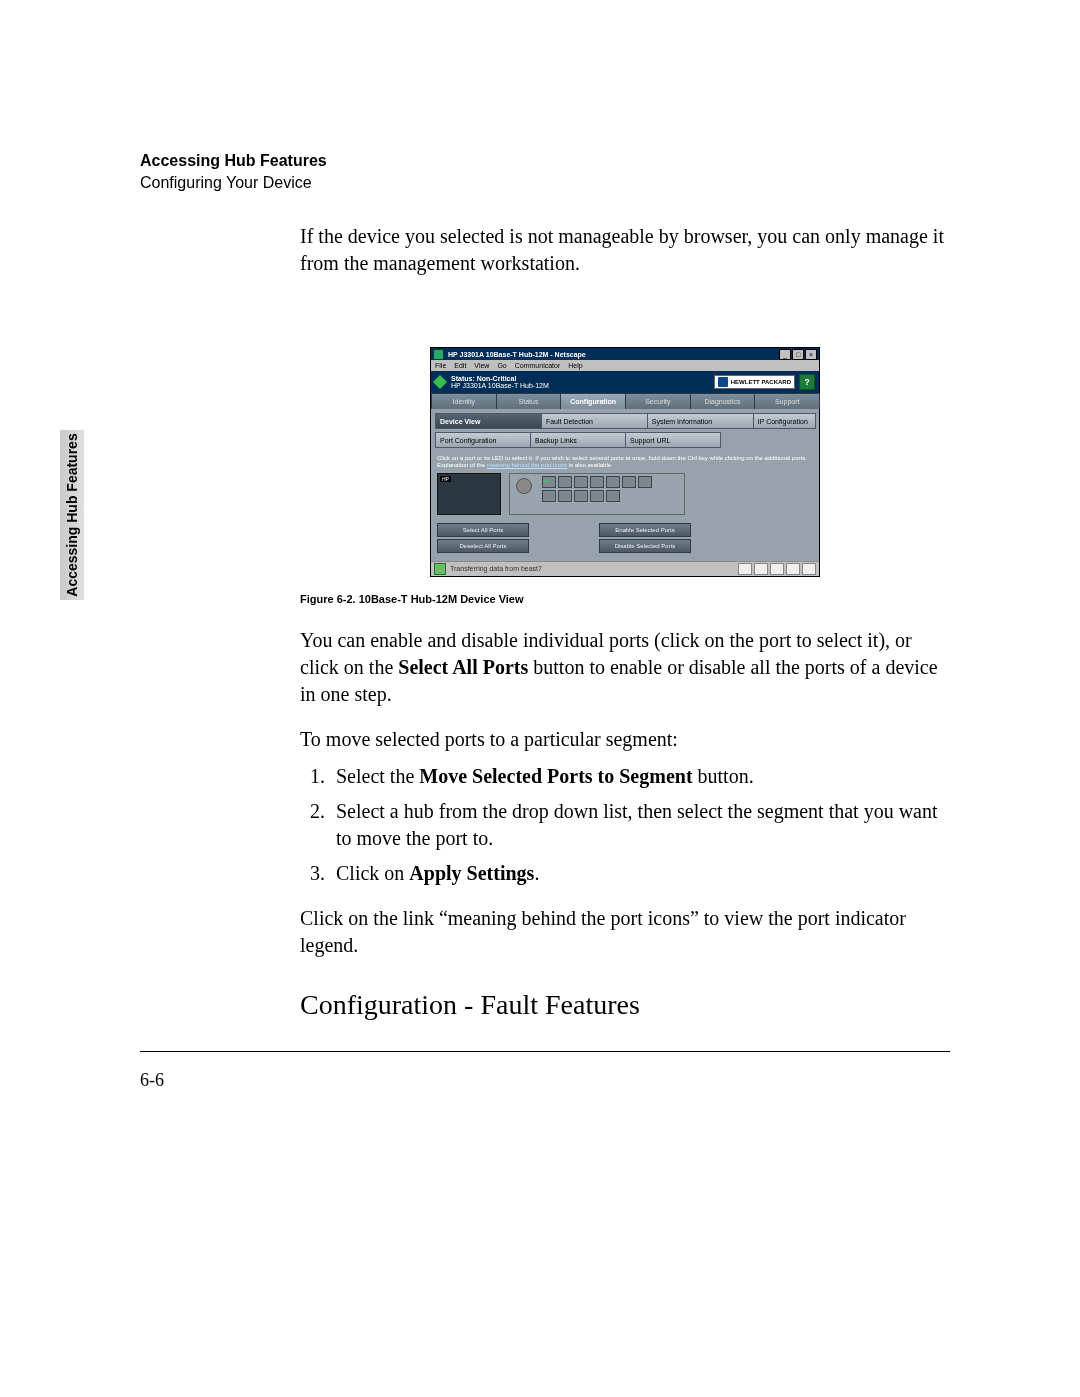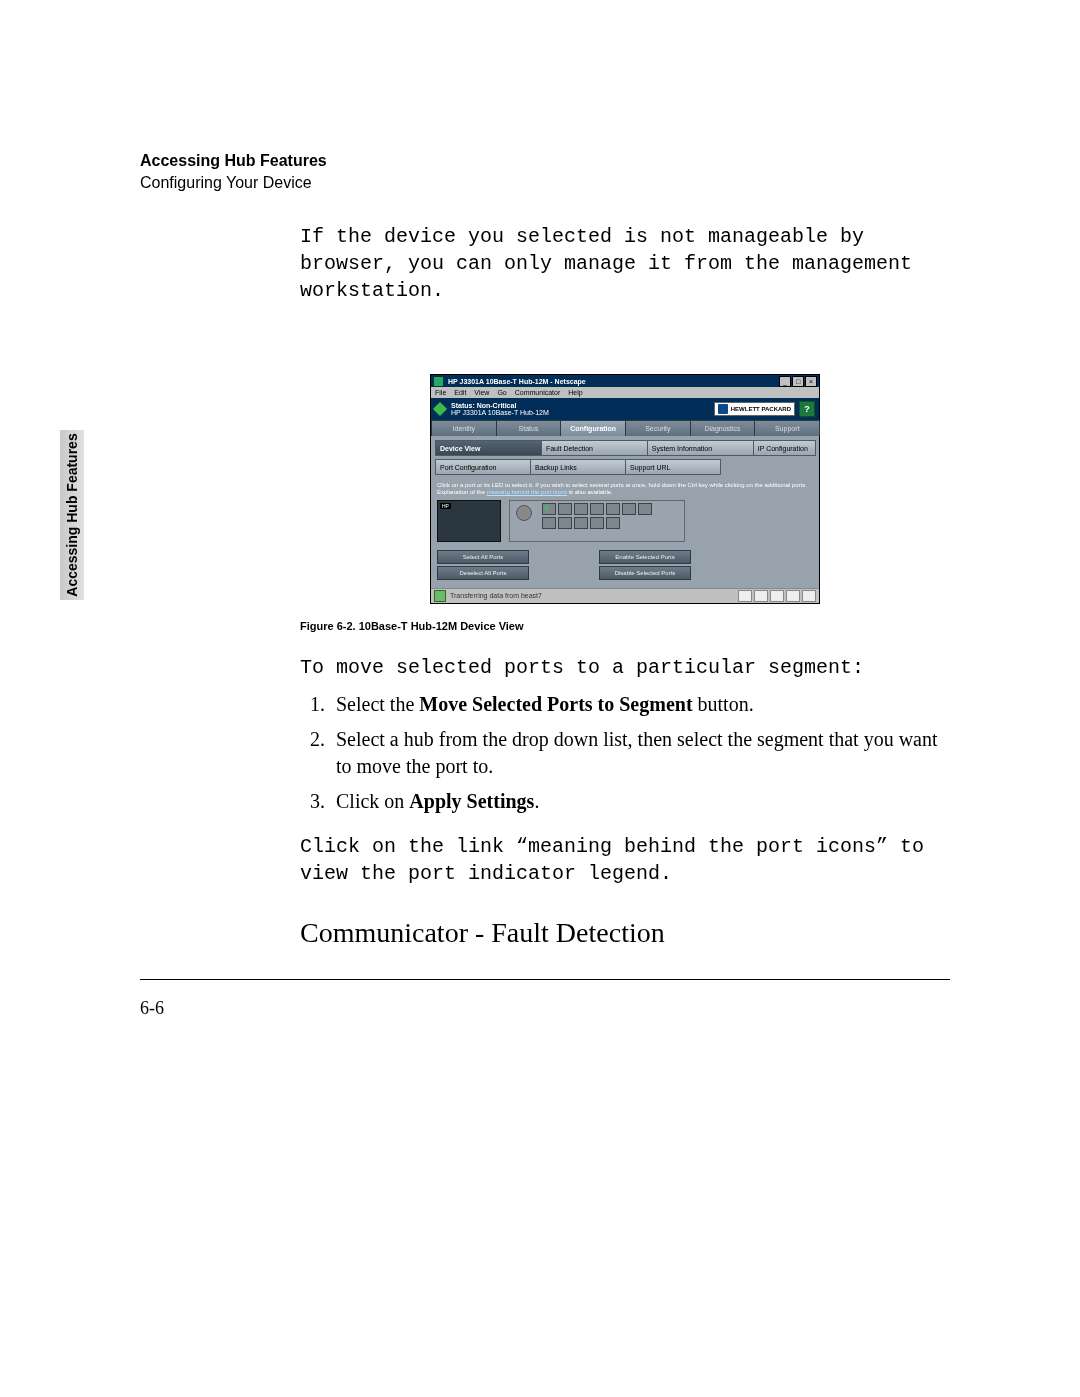--- a/index.html
+++ b/index.html
@@ -25,21 +25,20 @@
   }
   .running-head .bold { font-weight: bold; }
   .content {
     margin-left: 160px;
   }
   .body-text {
     font-size: 20px;
     line-height: 1.35;
     margin: 0 0 18px 0;
     font-weight: 400;
-    font-family: Liberation Mono, monospace;
   }
   .figure-caption {
     font-family: Arial, Helvetica, sans-serif;
     font-weight: bold;
     font-size: 11px;
     margin: 16px 0 22px 0;
   }
   .figure-wrap {
     margin: 70px 0 10px 0;
   }
@@ -341,37 +340,40 @@
             <div></div>
             <div></div>
           </div>
         </div>
 
       </div>
     </div>
 
     <p class="figure-caption">Figure 6-2.   10Base-T Hub-12M Device View</p>
 
+    <p class="body-text">
+      <span>You can enable and disable individual ports (click on the port to select it), or click on the </span><b>Select All Ports</b><span> button to enable or disable all the ports of a device in one step.</span>
+    </p>
 
 
     <p class="body-text" style="margin-bottom:10px">To move selected ports to a particular segment:</p>
 
     <ol class="steps">
       <li>
         <span>Select the </span><b>Move Selected Ports to Segment</b><span> button.</span>
       </li>
       <li>Select a hub from the drop down list, then select the segment that you want to move the port to.</li>
       <li>
         <span>Click on </span><b>Apply Settings</b><span>.</span>
       </li>
     </ol>
 
     <p class="body-text">Click on the link “meaning behind the port icons” to view the port indicator legend.</p>
 
-    <h2 class="heading2">Communicator - Fault Detection</h2>
+    <h2 class="heading2">Configuration - Fault Features</h2>
 
 
   </div>
 
   <hr class="hr">
   <div class="page-num">6-6</div>
 
 </div>
 
 </body></html>

